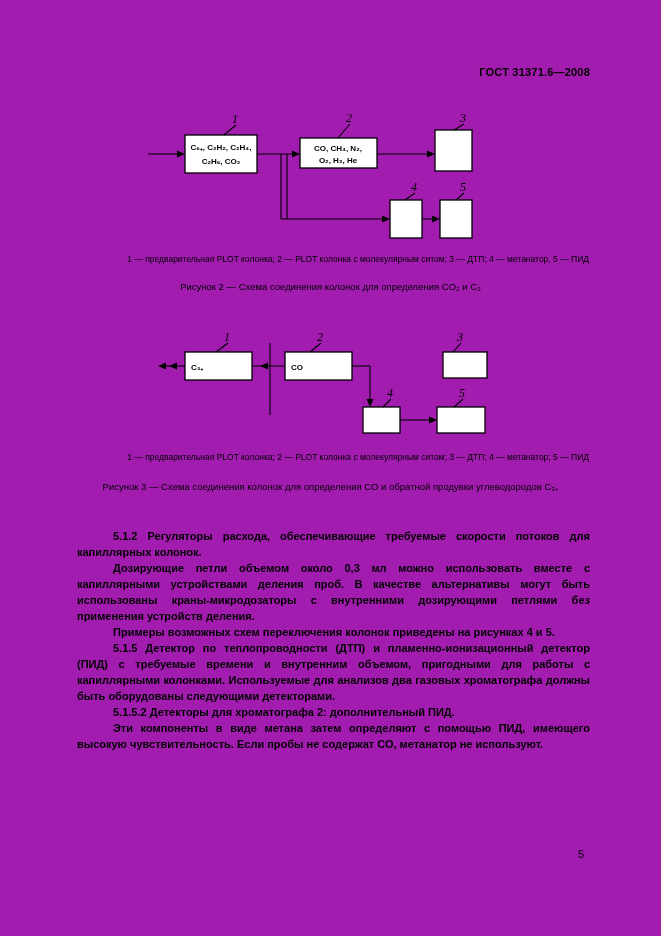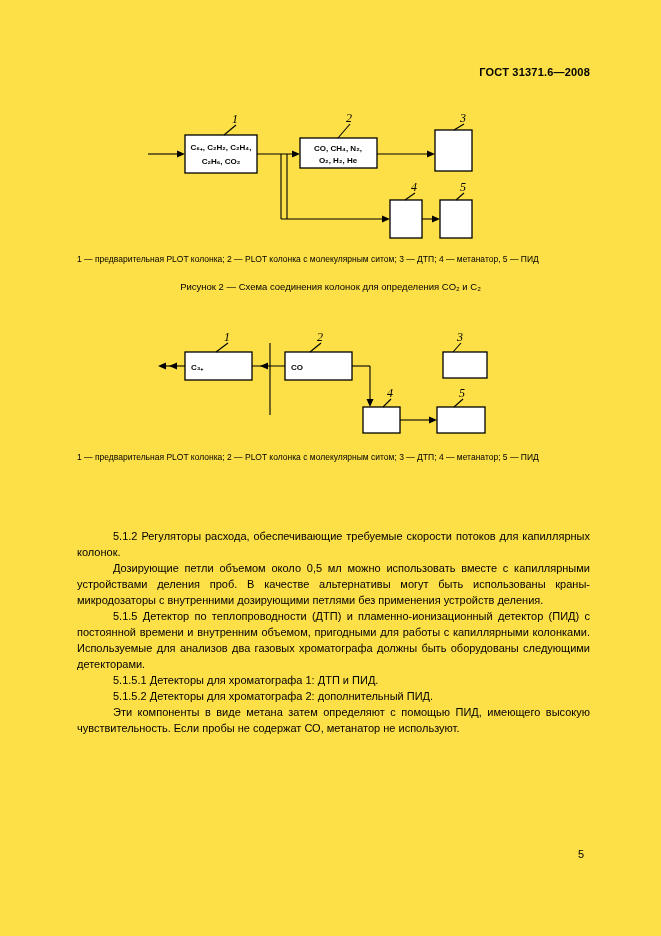--- a/index.html
+++ b/index.html
@@ -1,37 +1,37 @@
 <!DOCTYPE html>
 <html><head>
 <meta charset="utf-8">
 <style>
   html,body { margin:0; padding:0; background:#e8e8e8; }
   .page {
     position:relative; width:661px; height:936px; margin:0 auto;
-    background:#fde047; color:#000;
+    background:#a21caf; color:#000;
     font-family:"Liberation Sans", sans-serif;
     overflow:hidden;
   }
   .doc-number {
     position:absolute; top:66px; right:71px;
     font-size:11px; font-weight:bold; letter-spacing:0.2px;
   }
   .fig-svg { position:absolute; }
   .fig-legend {
     position:absolute; left:77px; width:512px;
-    font-size:8.5px; line-height:11px; text-align:left; color:#000;
+    font-size:8.5px; line-height:11px; text-align:right; color:#000;
   }
   .fig-caption {
     position:absolute; left:0; width:661px; text-align:center;
     font-size:9.5px; color:#000;
   }
   .body-text {
     position:absolute; left:77px; top:528px; width:513px;
-    font-size:11px; line-height:16px; text-align:justify;
+    font-size:11px; line-height:16px; text-align:justify;font-weight:bold;
   }
   .body-text p { margin:0; text-indent:36px; }
   .page-number {
     position:absolute; right:77px; top:848px; font-size:11px;
   }
   .box-label {
     font-family:"Liberation Serif", serif; font-style:italic;
     font-size:12px; fill:#000;
   }
   .box-text {
@@ -127,25 +127,26 @@
     <text class="box-label" x="169" y="18">2</text>
     <line class="diag-line" x1="313" y1="20" x2="305" y2="29"></line>
     <text class="box-label" x="309" y="18">3</text>
     <line class="diag-line" x1="243" y1="76" x2="235" y2="84"></line>
     <text class="box-label" x="239" y="74">4</text>
     <line class="diag-line" x1="315" y1="76" x2="306" y2="84"></line>
     <text class="box-label" x="311" y="74">5</text>
   </svg>
 
   <div class="fig-legend" style="top:452px;">1 — предварительная PLOT колонка; 2 — PLOT колонка с молекулярным ситом; 3 — ДТП; 4 — метанатор; 5 — ПИД</div>
+  <div class="fig-caption" style="top:480px;">Рисунок 3 — Схема соединения колонок для определения CO и обратной продувки углеводородов C₃₊</div>
 
   <div class="body-text">
     <p>5.1.2 Регуляторы расхода, обеспечивающие требуемые скорости потоков для капиллярных колонок.</p>
-    <p>Дозирующие петли объемом около 0,5 мл можно использовать вместе с капиллярными устройствами деления проб. В качестве альтернативы могут быть использованы краны-микродозаторы с внутренними дозирующими петлями без применения устройств деления.</p>
-    <p>5.1.5 Детектор по теплопроводности (ДТП) и пламенно-ионизационный детектор (ПИД) с постоянной времени и внутренним объемом, пригодными для работы с капиллярными колонками. Используемые для анализов два газовых хроматографа должны быть оборудованы следующими детекторами.</p>
-    <p>5.1.5.1 Детекторы для хроматографа 1: ДТП и ПИД.</p>
+    <p>Дозирующие петли объемом около 0,3 мл можно использовать вместе с капиллярными устройствами деления проб. В качестве альтернативы могут быть использованы краны-микродозаторы с внутренними дозирующими петлями без применения устройств деления.</p>
+    <p>Примеры возможных схем переключения колонок приведены на рисунках 4 и 5.</p>
+    <p>5.1.5 Детектор по теплопроводности (ДТП) и пламенно-ионизационный детектор (ПИД) с требуемые времени и внутренним объемом, пригодными для работы с капиллярными колонками. Используемые для анализов два газовых хроматографа должны быть оборудованы следующими детекторами.</p>
     <p>5.1.5.2 Детекторы для хроматографа 2: дополнительный ПИД.</p>
     <p>Эти компоненты в виде метана затем определяют с помощью ПИД, имеющего высокую чувствительность. Если пробы не содержат СО, метанатор не используют.</p>
   </div>
 
   <div class="page-number">5</div>
 
 </div>
 
 </body></html>

